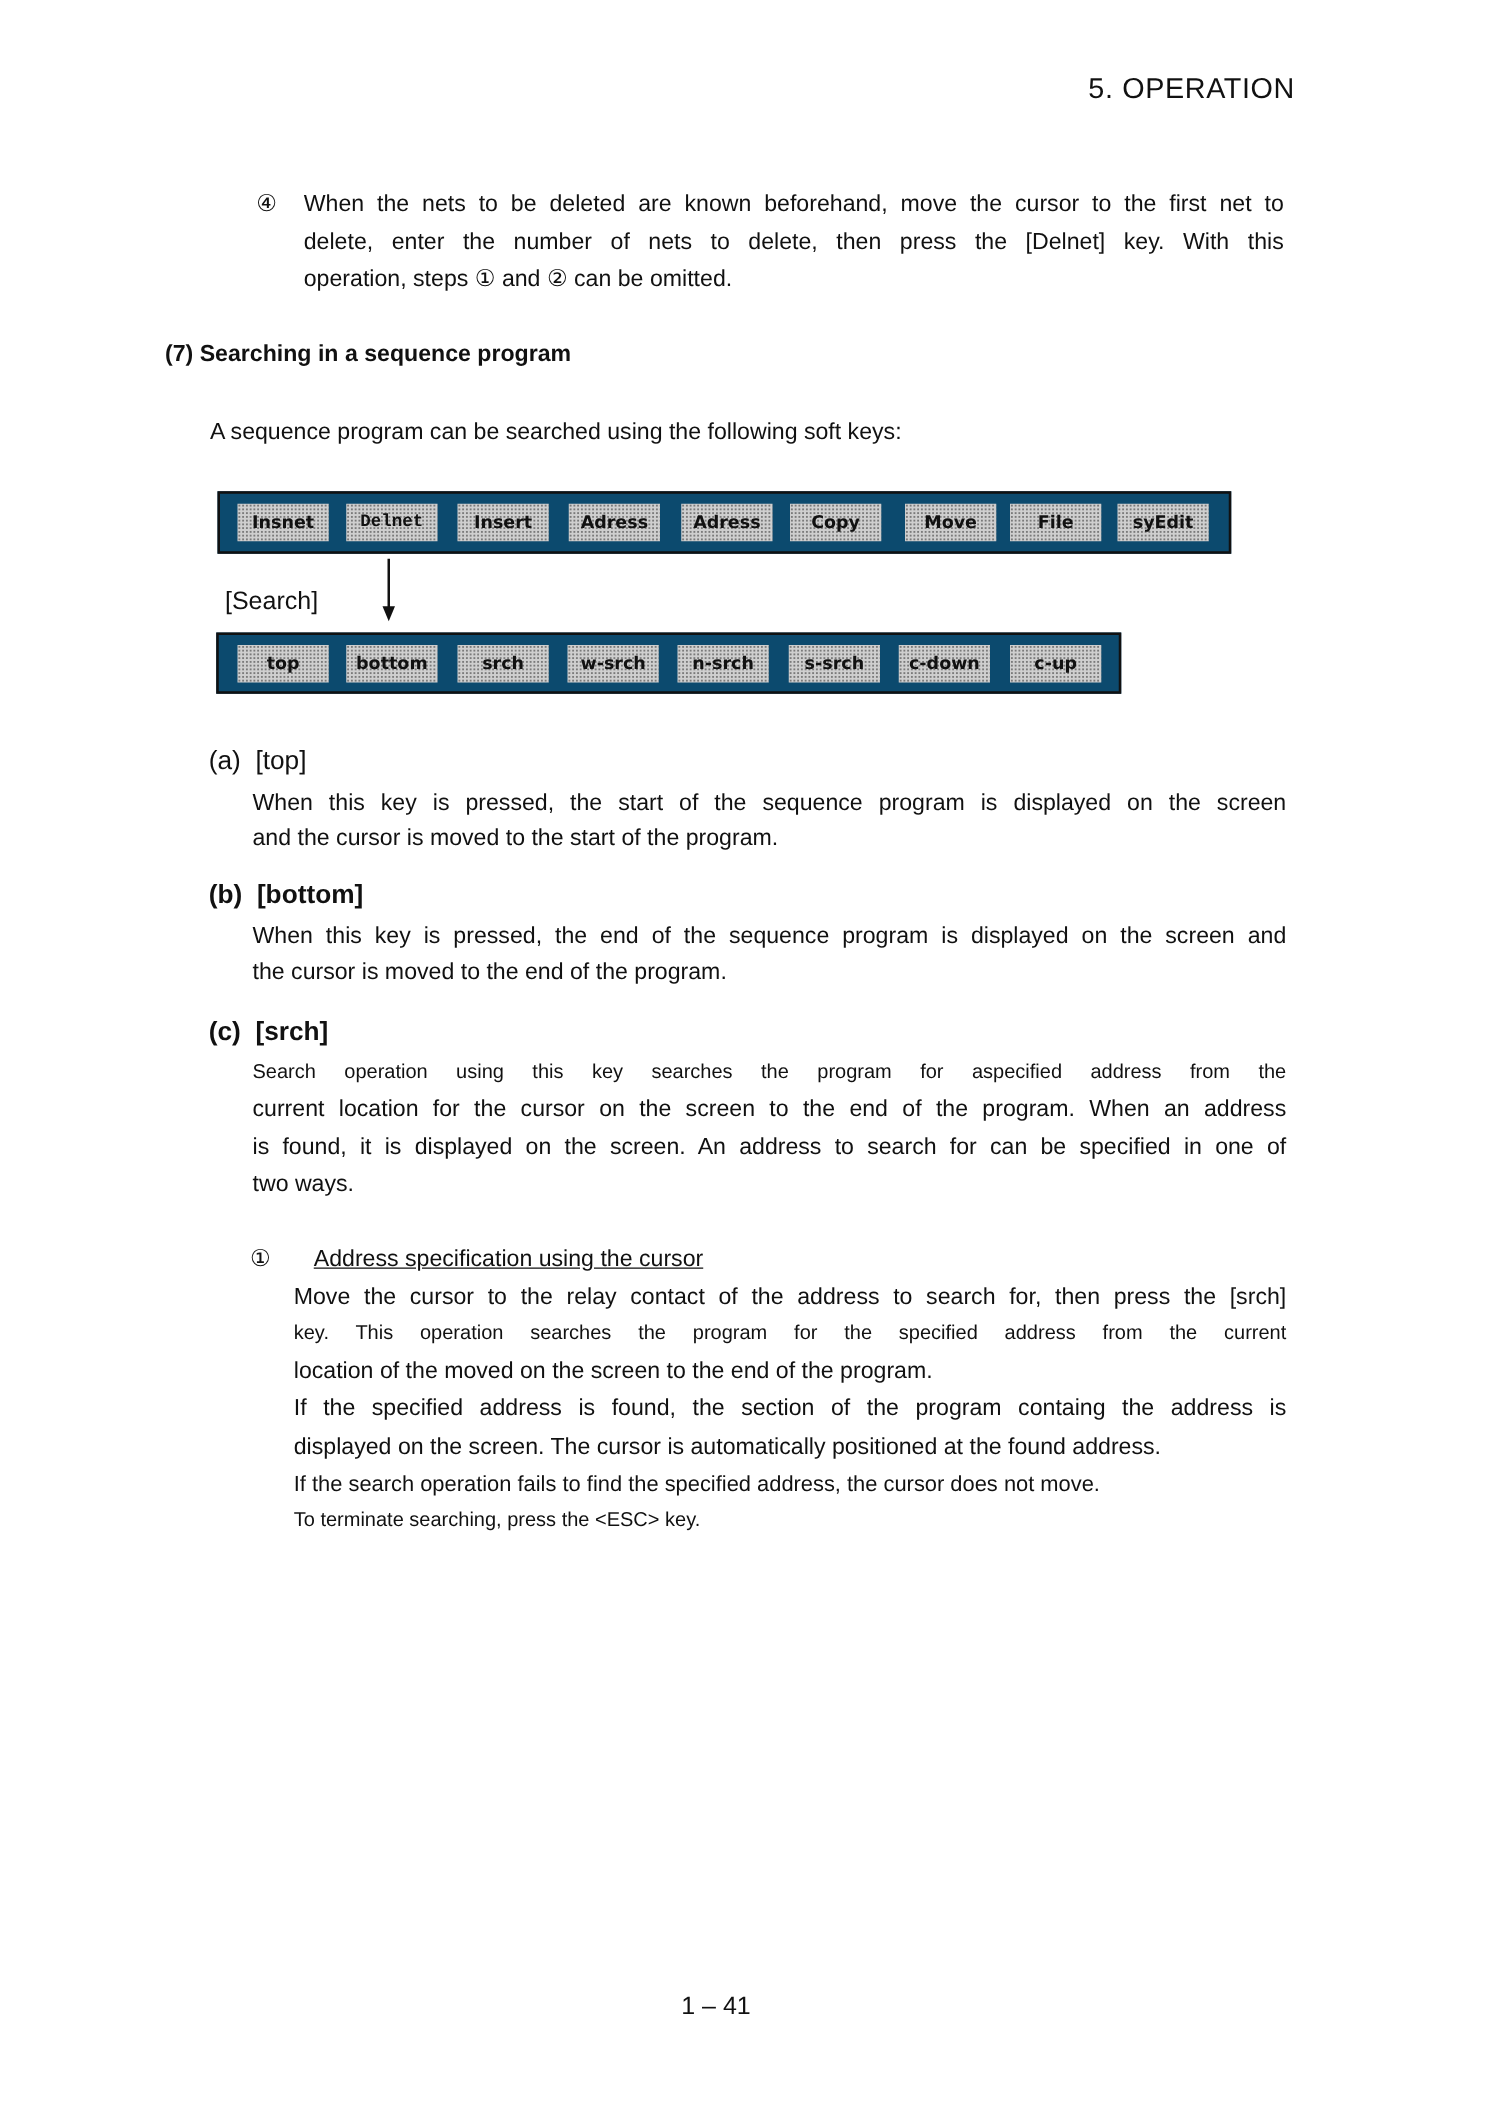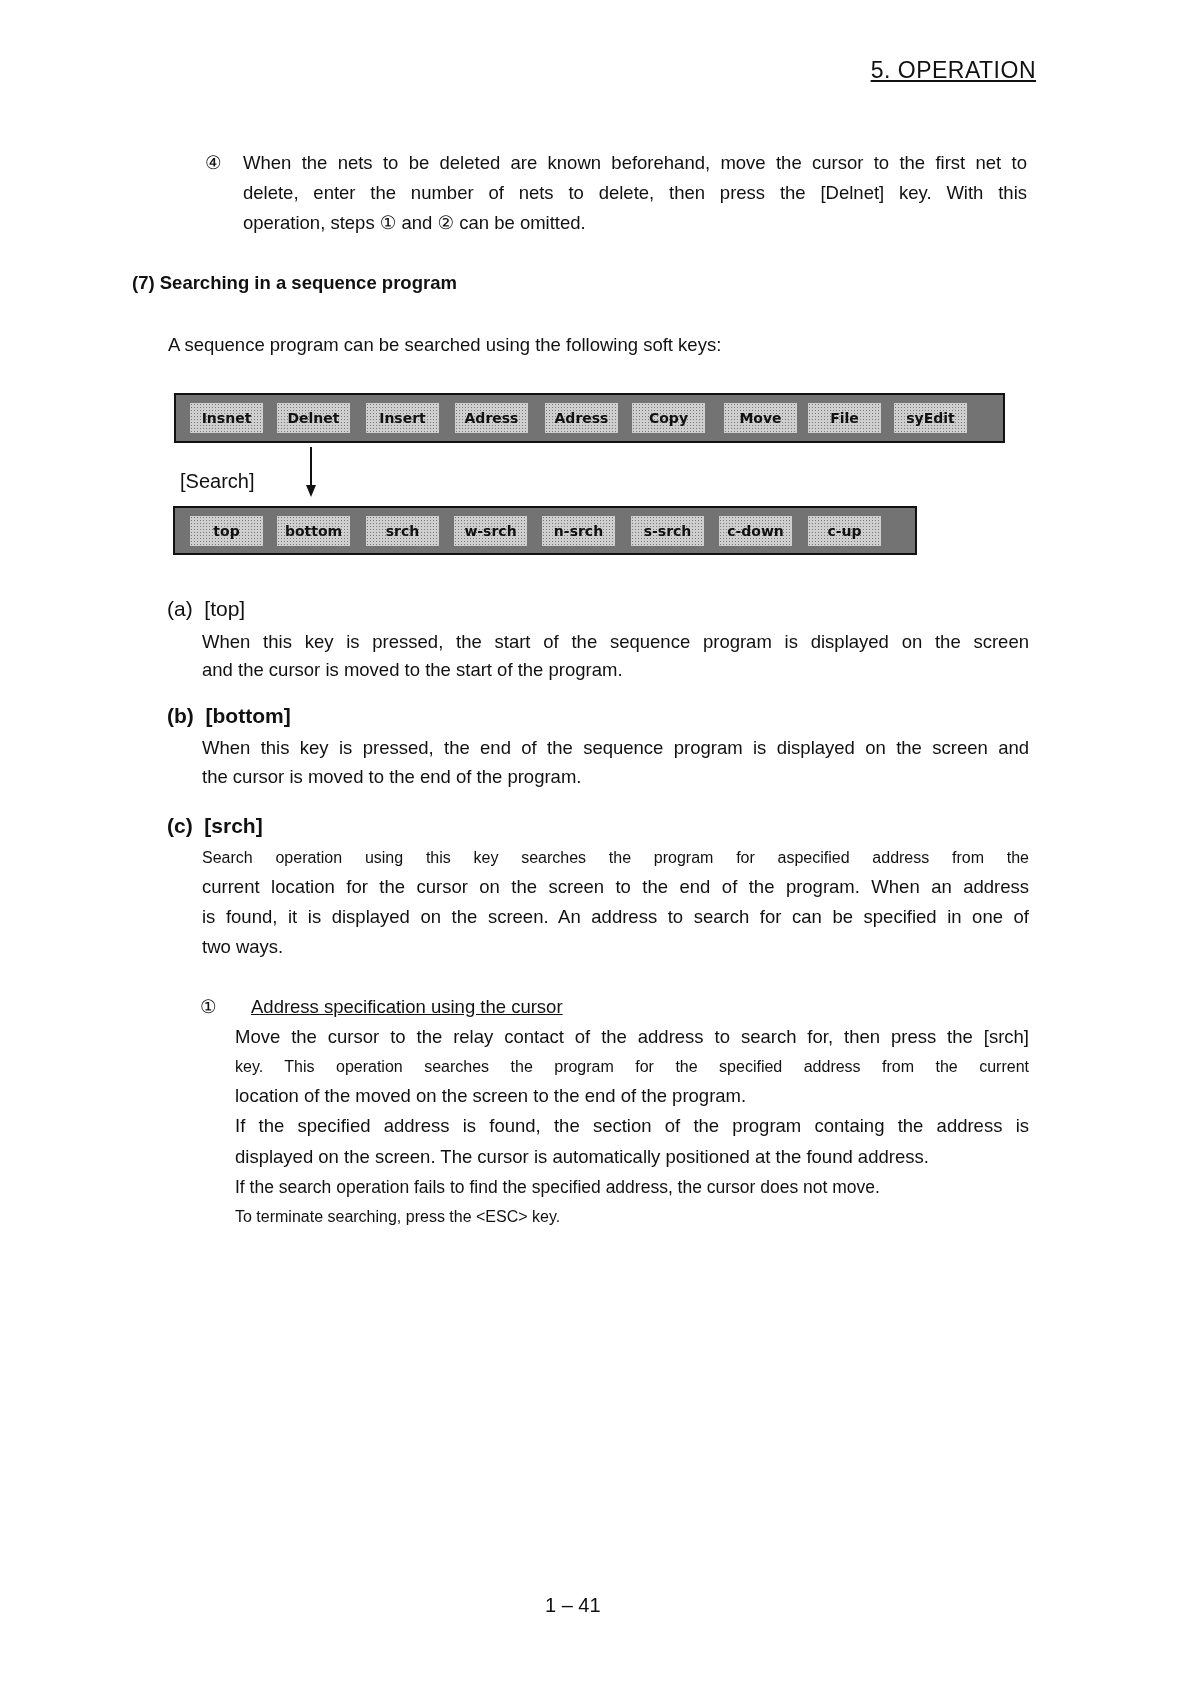--- a/index.html
+++ b/index.html
@@ -1,24 +1,24 @@
 <!DOCTYPE html>
 <html><head>
 <meta charset="utf-8">
 <style>
   html, body { margin: 0; padding: 0; background: #ffffff; }
   body { width: 1191px; height: 1683px; position: relative; overflow: hidden;
          font-family: "Liberation Sans", sans-serif; color: #111; }
   .abs { position: absolute; white-space: nowrap; }
-  .header { right: 155px; top: 57px; font-size: 23px; letter-spacing: 0.5px; text-decoration: underline; }
+  .header { right: 155px; top: 57px; font-size: 23px; letter-spacing: 0.5px; }
   .para { font-size: 18.5px; line-height: 30px; }
   .justify-line { position: absolute; text-align: justify; text-align-last: justify; white-space: nowrap; }
   .heading { font-weight: bold; font-size: 18.5px; }
   .label { font-size: 21px; }
-  .keybar { position: absolute; border: 2px solid #111; background: #737373; padding-left: 20px; }
+  .keybar { position: absolute; border: 2px solid #111; background: #0c4a6e; }
   .softkey { position: absolute; height: 30px; top: 8px; width: 73px;
              background-color: #cfcfcf;
              background-image: radial-gradient(#7a7a7a 0.8px, transparent 0.9px);
              background-size: 3px 3px;
              font-family: "DejaVu Sans", sans-serif; font-weight: bold; font-size: 14px;
              text-align: center; line-height: 30px; color: #111; cursor: pointer; }
   .arrow-line { position: absolute; left: 310px; top: 447px; width: 2px; height: 40px; background: #111; }
   .arrow-head { position: absolute; left: 306px; top: 485px; width: 0; height: 0;
                 border-left: 5px solid transparent; border-right: 5px solid transparent;
                 border-top: 12px solid #111; }
@@ -33,21 +33,21 @@
 <div class="abs para" style="left:205px; top:148px;">④</div>
 <div class="justify-line para" style="left:243px; top:148px; width:784px;">When the nets to be deleted are known beforehand, move the cursor to the first net to</div>
 <div class="justify-line para" style="left:243px; top:178px; width:784px;">delete, enter the number of nets to delete, then press the [Delnet] key.  With this</div>
 <div class="abs para" style="left:243px; top:208px;">operation, steps ① and ② can be omitted.</div>
 
 <div class="abs heading" style="left:132px; top:272px;">(7)  Searching in a sequence program</div>
 <div class="abs para" style="left:168px; top:330px;">A sequence program can be searched using the following soft keys:</div>
 
 <div class="keybar" style="left:174px; top:393px; width:807px; height:46px;">
   <div class="softkey" style="left:14px;">Insnet</div>
-  <div class="softkey" style="left:101px;">Delnet</div>
+  <div class="softkey" style="left:101px;font-family:Liberation Mono, monospace;">Delnet</div>
   <div class="softkey" style="left:190px;">Insert</div>
   <div class="softkey" style="left:279px;">Adress</div>
   <div class="softkey" style="left:369px;">Adress</div>
   <div class="softkey" style="left:456px;">Copy</div>
   <div class="softkey" style="left:548px;">Move</div>
   <div class="softkey" style="left:632px;">File</div>
   <div class="softkey" style="left:718px;">syEdit</div>
 </div>
 
 <div class="arrow-line"></div>

